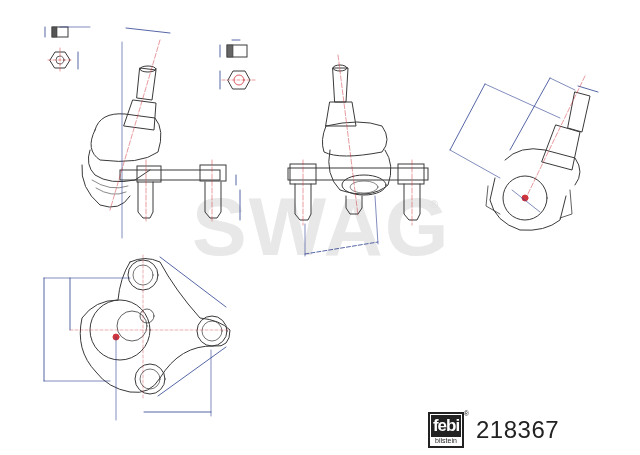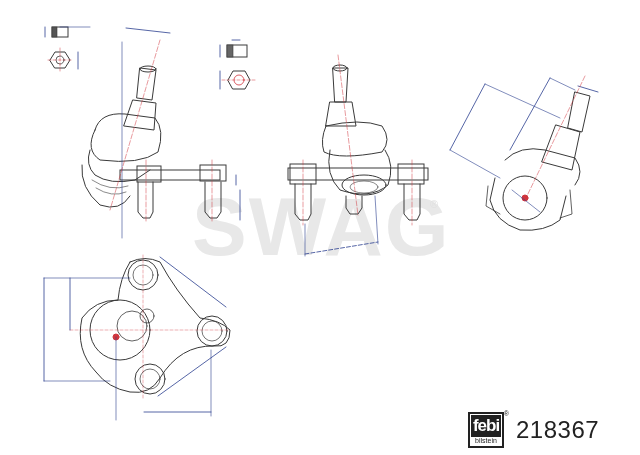--- a/index.html
+++ b/index.html
@@ -1,21 +1,21 @@
 <!DOCTYPE html>
 <html><head>
 <meta charset="utf-8">
 <style>
   html, body { margin:0; padding:0; background:#ffffff; }
   #canvas { position:relative; width:640px; height:455px; overflow:hidden; background:#fff; font-family:"Liberation Sans", sans-serif; }
   svg { position:absolute; left:0; top:0; }
   .watermark { position:absolute; left:192px; top:186px; font-family:"Liberation Sans", sans-serif; font-weight:bold; font-size:82px; letter-spacing:2px; color:#e8e8e8; line-height:82px; }
   .reg { position:absolute; left:430px; top:198px; font-size:11px; color:#e0e0e0; }
   .brand { position:absolute; left:428px; top:412px; display:flex; align-items:center; }
-  .logo { width:36px; height:36px; border:2px solid #222; box-sizing:border-box; position:relative; background:#fff;margin-left:40px; }
+  .logo { width:36px; height:36px; border:2px solid #222; box-sizing:border-box; position:relative; background:#fff; }
   .logo-top { position:absolute; left:1px; top:1px; right:1px; height:22px; background:#222; color:#fff; font-weight:bold; font-size:17px; line-height:22px; text-align:center; letter-spacing:-1px; }
   .logo-bot { position:absolute; left:0; right:0; bottom:1px; font-size:7px; text-align:center; color:#222; line-height:9px; }
   .logo-r { position:absolute; right:-7px; top:-4px; font-size:7px; color:#222; }
   .part { margin-left:12px; font-size:24px; color:#222; letter-spacing:0.5px; }
 </style>
 </head>
 <body>
 
 <div id="canvas">
   <div class="watermark">SWAG</div>

